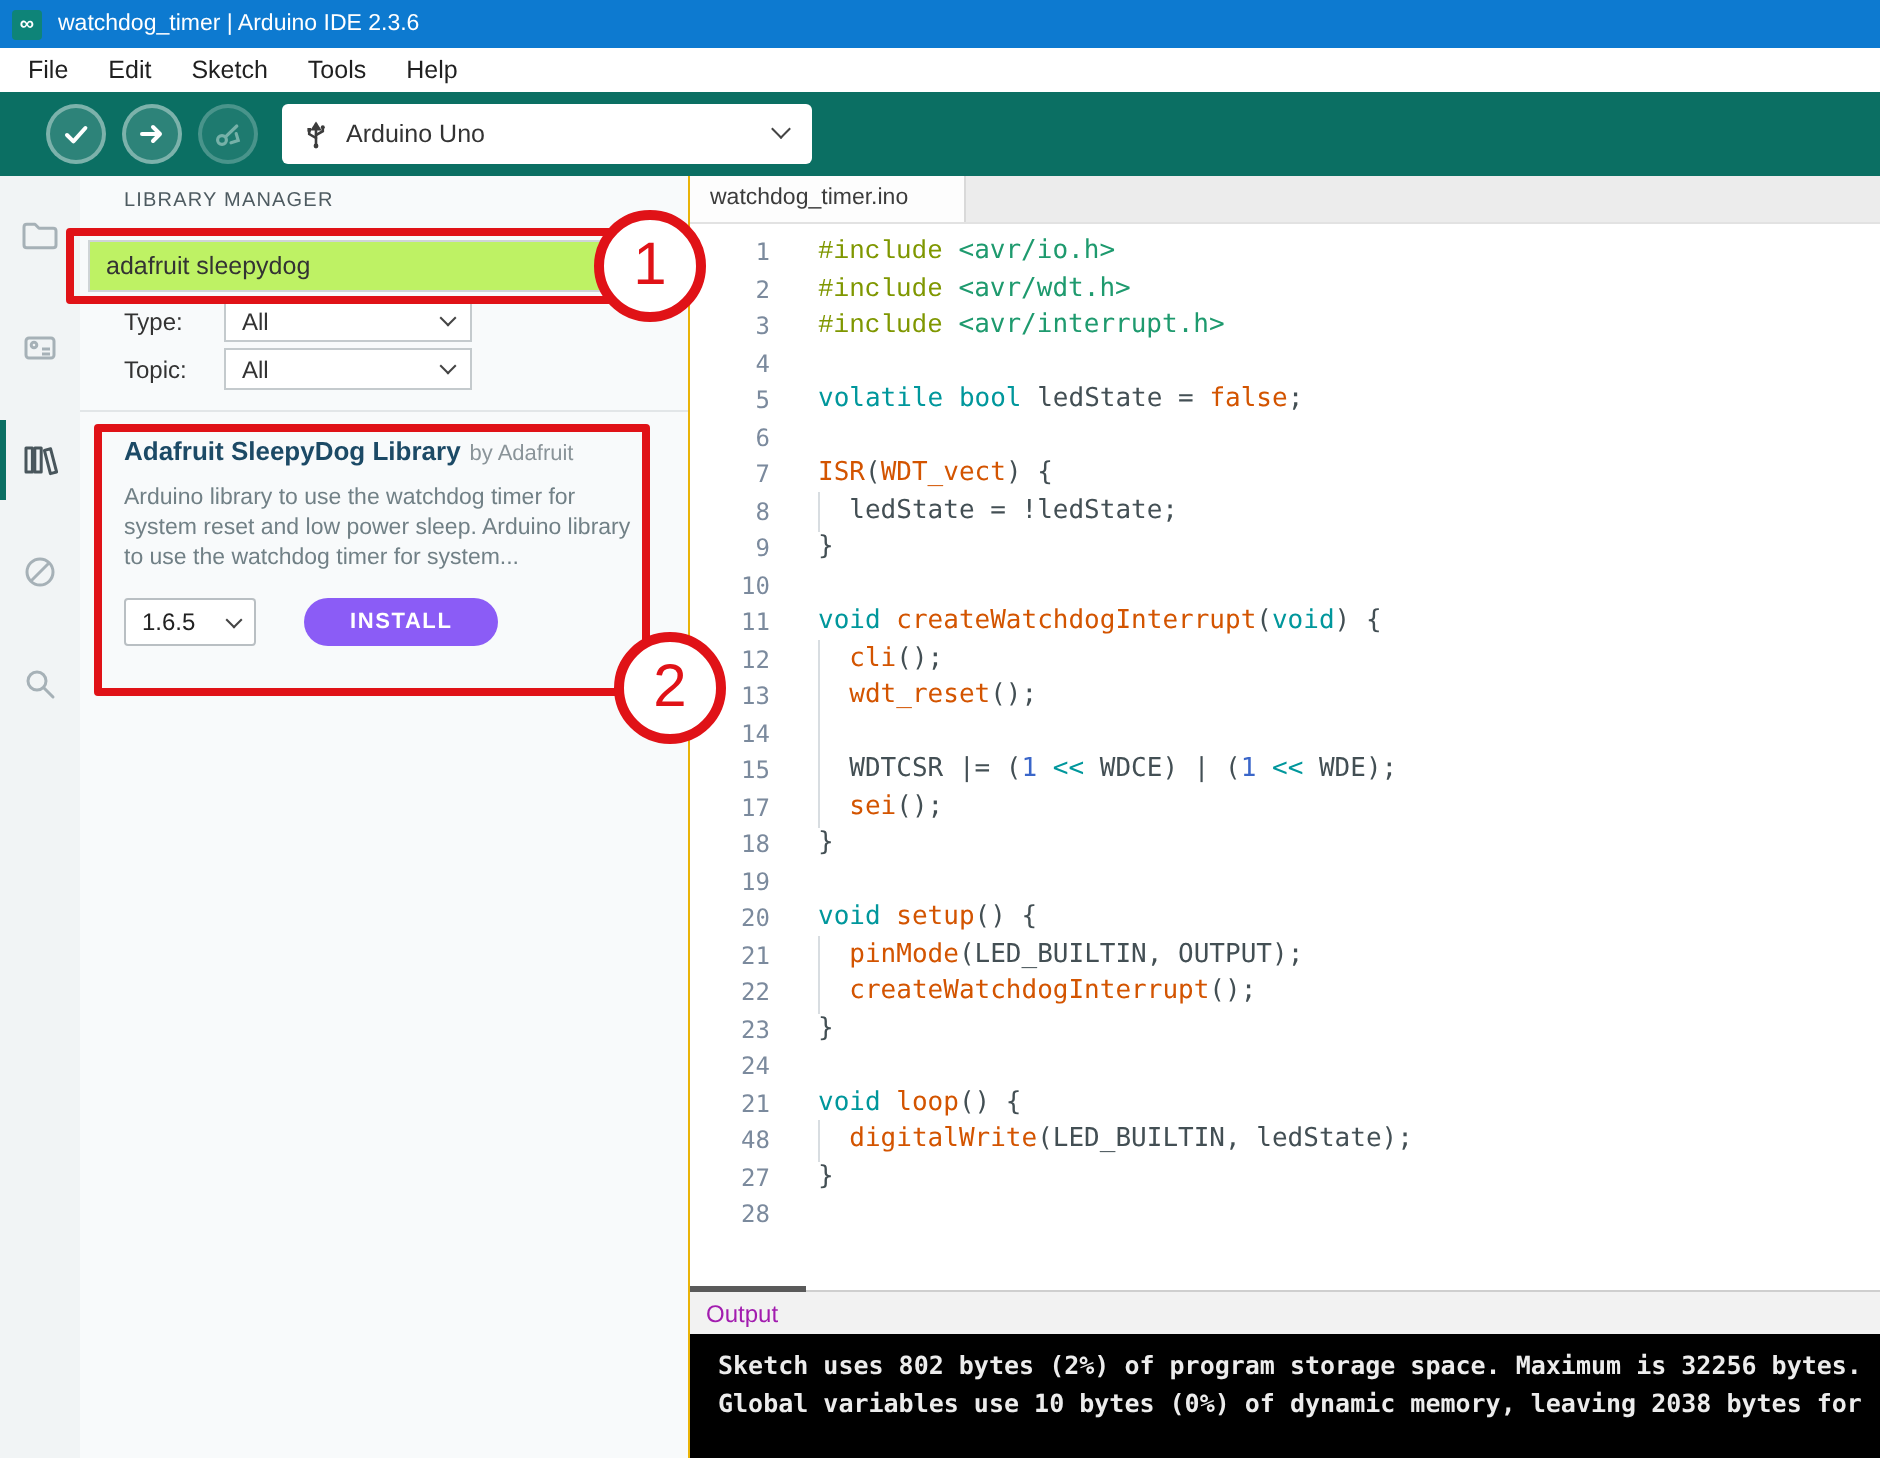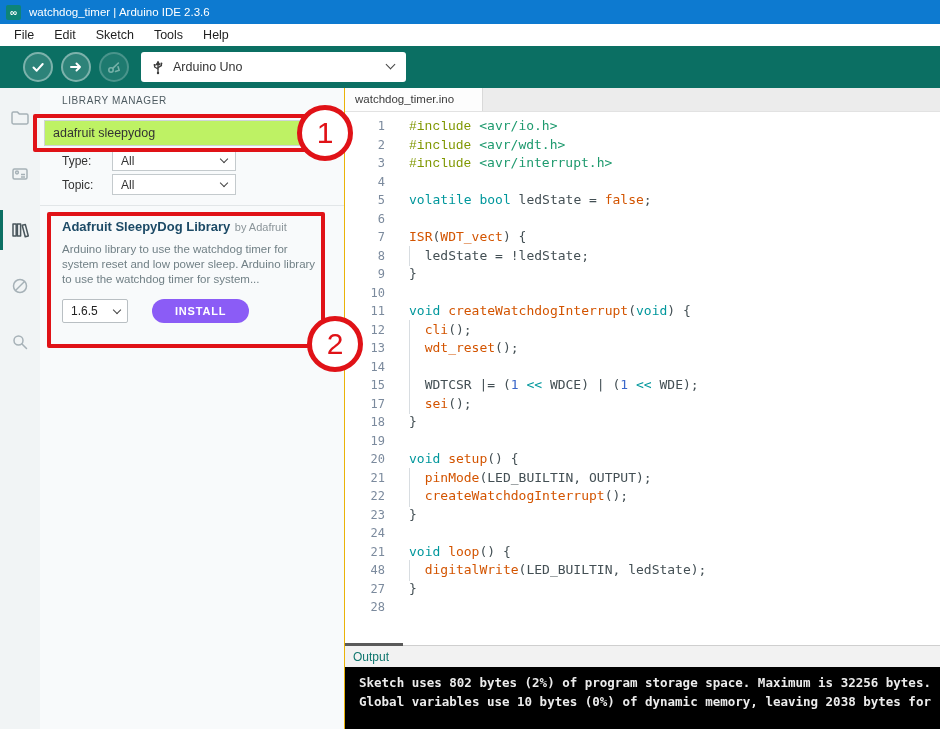--- a/index.html
+++ b/index.html
@@ -74,21 +74,21 @@
   .code-line { display:flex; height:18.5px; line-height:18.5px; }
   .ln { width:56px; padding-right:16px; text-align:right; color:#7b8a9d; font-size:12px; flex:0 0 auto; }
   .lc { white-space:pre; position:relative; margin-left:8px; }
   .lc.guide::before { content:''; position:absolute; left:0; top:-1px; bottom:-1px; border-left:1px solid #d8dde1; }
   .tk-pl { color:#434f54; } .tk-kw { color:#00979c; } .tk-fn { color:#d35400; }
   .tk-pre { color:#7f9700;font-family:Liberation Mono, monospace; } .tk-inc { color:#1e9a6e; } .tk-num { color:#3a66c9; } .tk-lit { color:#d35400; }
 
   .outbar { height:22px; background:#f2f2f2; border-top:1px solid #cfcfcf; position:relative;
             display:flex; align-items:center; flex:0 0 auto; }
   .outbar .splitter { position:absolute; left:0; top:-3px; width:58px; height:3px; background:#5a5a5a; }
-  .out-label { font-size:12px; color:#0f766e; padding-left:8px; }
+  .out-label { font-size:12px; color:#a21caf; padding-left:8px; }
   .console { height:62px; background:#000; padding:6px 0 0 14px; overflow:hidden; flex:0 0 auto; }
   .console div { color:#ececec; font-family:"DejaVu Sans Mono","Liberation Mono",monospace;
                  font-size:12.5px; font-weight:bold; line-height:19px; white-space:pre; }
 
   
   .ann-rect { position:absolute; border:4px solid #e01217; border-radius:2px; z-index:20; pointer-events:none; }
   #ann-rect-1 { left:33px; top:114px; width:290px; height:38px; }
   #ann-rect-2 { left:47px; top:212px; width:278px; height:136px; }
   .ann-circle { position:absolute; width:56px; height:56px; border-radius:50%; border:5px solid #e01217;
                 background:#fff; z-index:21; display:flex; align-items:center; justify-content:center;

